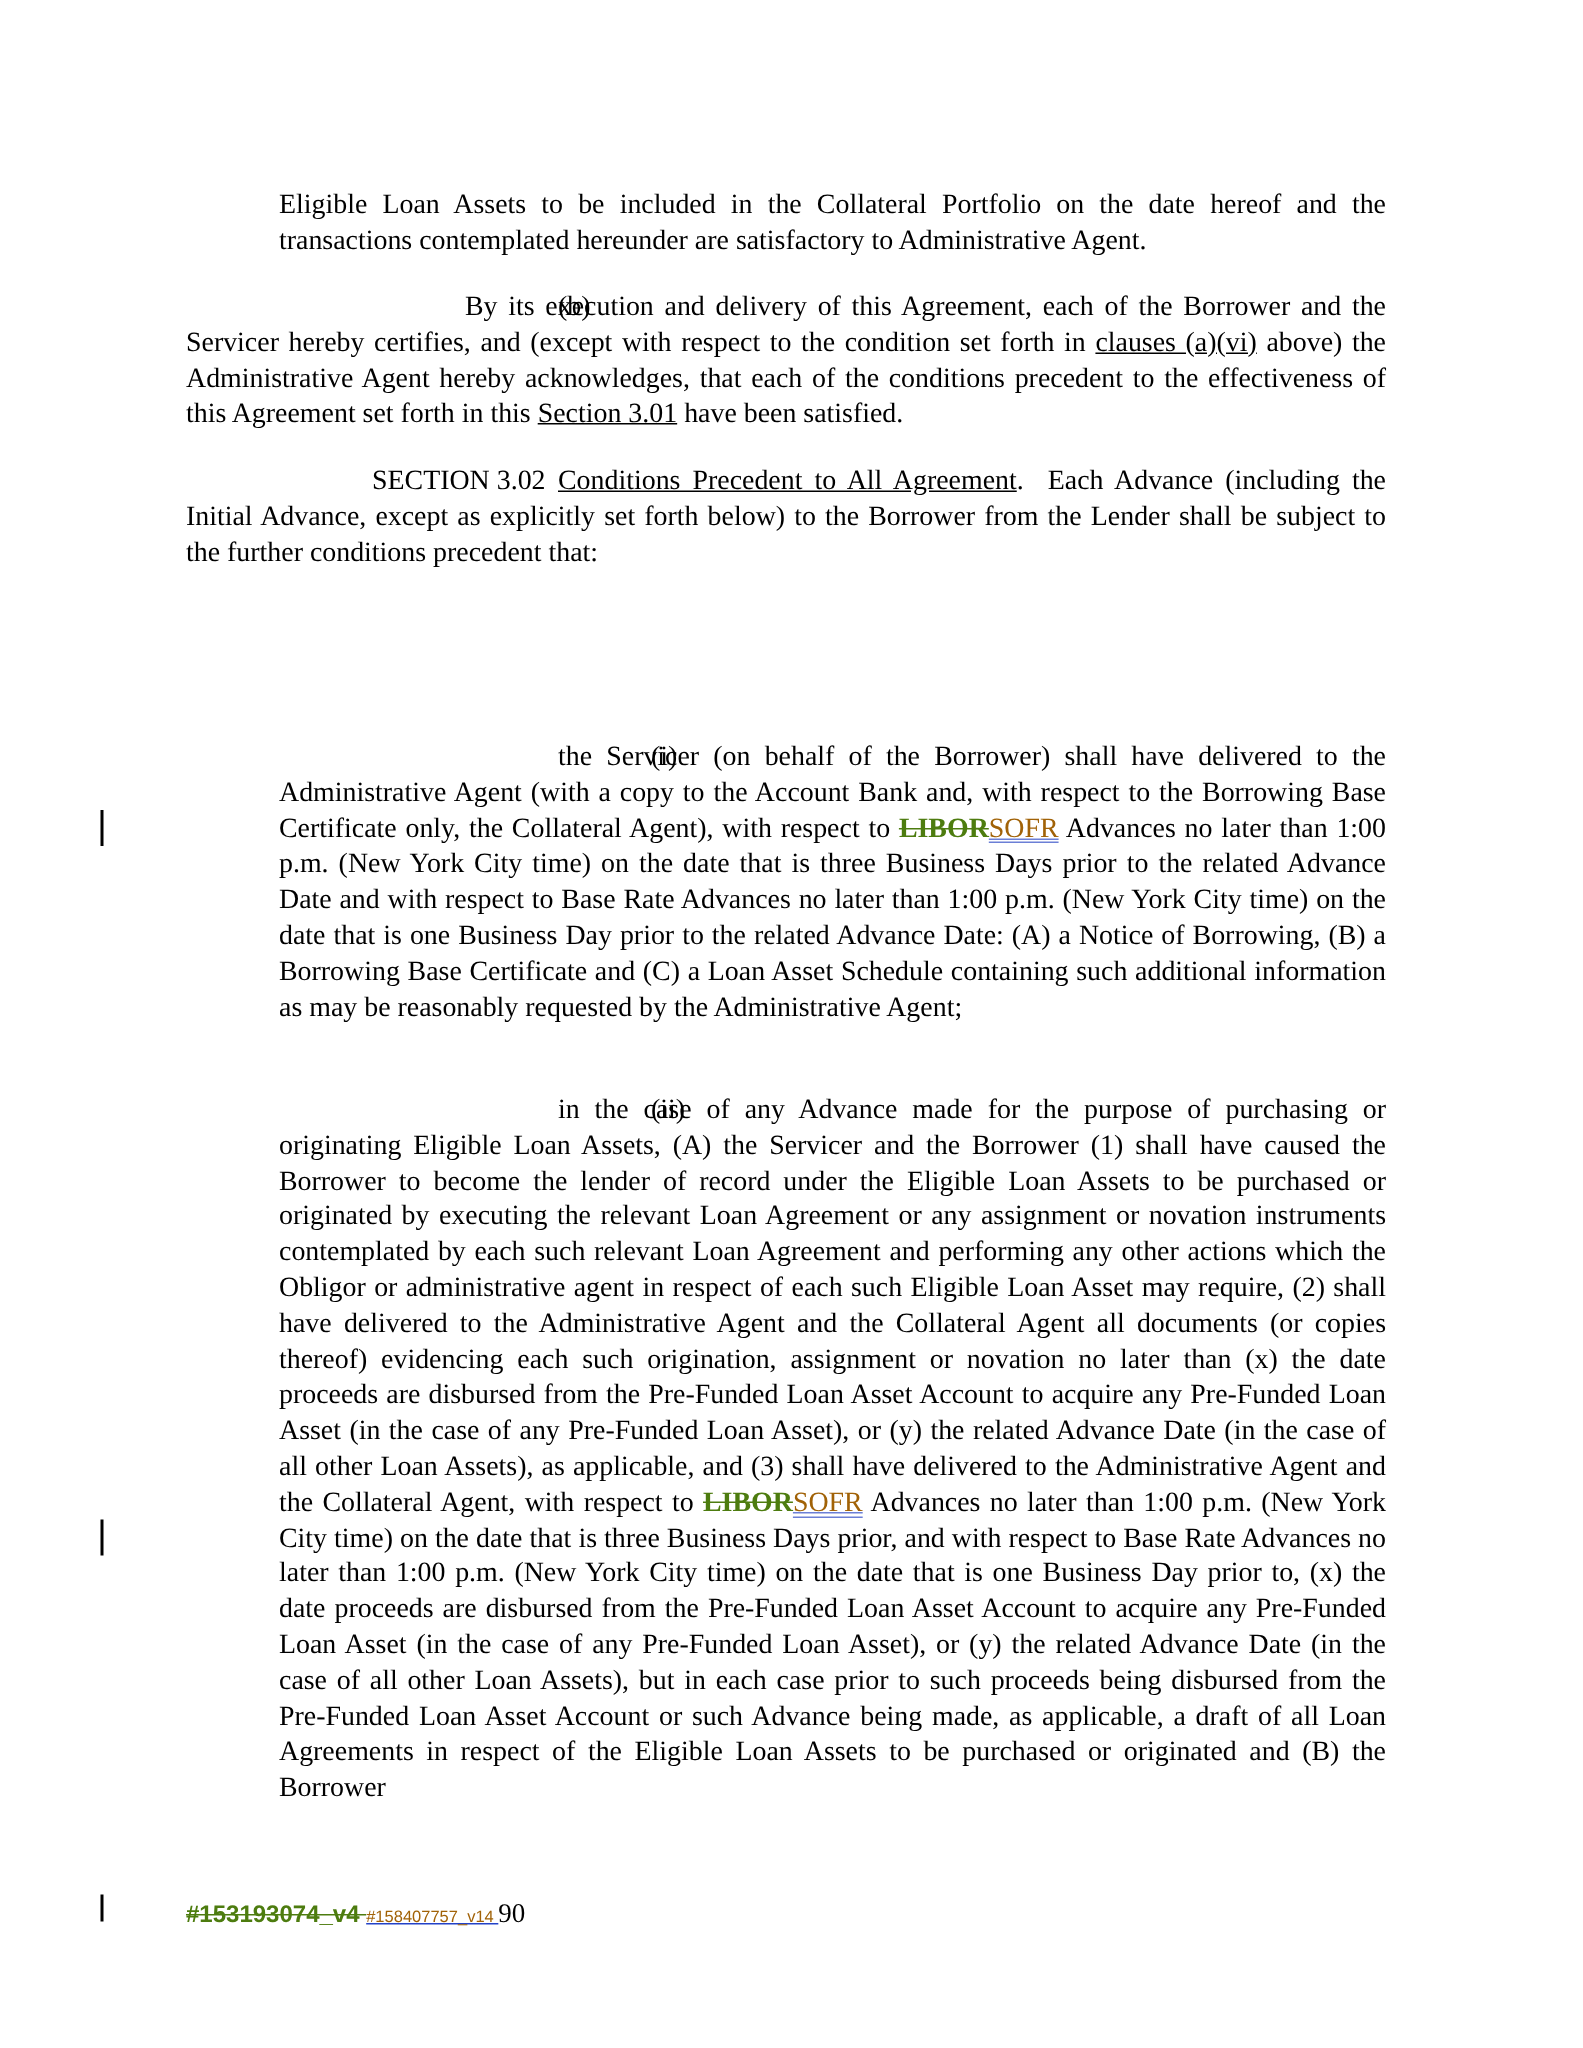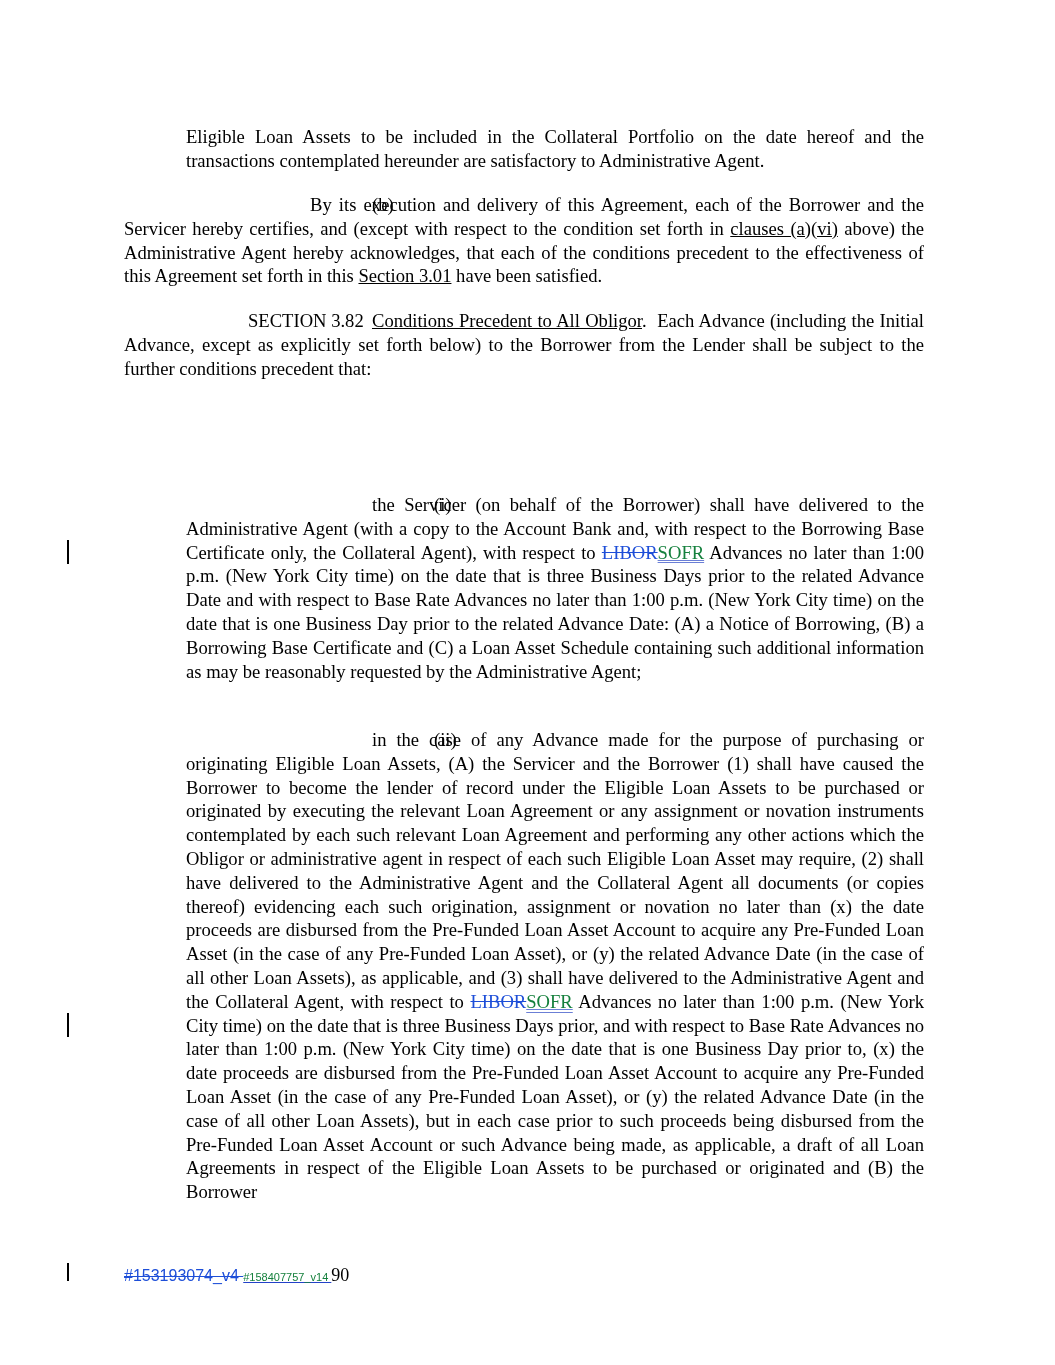--- a/index.html
+++ b/index.html
@@ -8,43 +8,43 @@
   .page { position: absolute; left: 0; top: 0; width: 1055px; height: 1365px; }
   .text { position: absolute; font-size: 18.6px; line-height: 23.8px; text-align: justify; }
   .blk-indent { left: 186px; width: 738px; }
   .blk-full { left: 124px; width: 800px; }
   .para { margin: 0; }
   .ti1 { text-indent: 124px; }   
   .ti-sec { text-indent: 62px; }
   .ti-sub { text-indent: 124px; } 
   .lbl { display: inline-block; }
   .u { text-decoration: underline; }
-  .del { color: #1d4ed8; text-decoration: line-through; }
-  .ins { color: #15803d; text-decoration: underline double; text-decoration-color: #6b7fd6; }
+  .del { color: #4d7c0f; text-decoration: line-through; font-weight: bold; }
+  .ins { color: #a16207; text-decoration: underline double; text-decoration-color: #6b7fd6; }
   .change-bar { position: absolute; left: 67px; width: 1.5px; background: #000; }
   .footer { position: absolute; left: 124px; top: 1265px; font-size: 13px; white-space: nowrap; }
   .footer .del { font-family: "Liberation Sans", "DejaVu Sans", sans-serif; font-size: 16px; }
   .footer .ins { font-family: "Liberation Sans", "DejaVu Sans", sans-serif; font-size: 11px; text-decoration: underline; text-decoration-color: #2342c8; }
   .footer .pg { font-family: "Liberation Serif", serif; font-size: 18px; }
 </style>
 </head>
 <body>
 
 <div class="page">
 
   <div class="text blk-indent" style="top:125px;">
     <p class="para">Eligible Loan Assets to be included in the Collateral Portfolio on the date hereof and the transactions contemplated hereunder are satisfactory to Administrative Agent.</p>
   </div>
 
   <div class="text blk-full" style="top:193px;">
     <p class="para ti1"><span class="lbl" style="width:62px">(b)</span><span>By its execution and delivery of this Agreement, each of the Borrower and the Servicer hereby certifies, and (except with respect to the condition set forth in </span><span class="u">clauses (a)(vi)</span><span> above) the Administrative Agent hereby acknowledges, that each of the conditions precedent to the effectiveness of this Agreement set forth in this </span><span class="u">Section 3.01</span><span> have been satisfied.</span></p>
   </div>
 
   <div class="text blk-full" style="top:309px;">
-    <p class="para ti-sec"><span class="lbl" style="width:186px">SECTION 3.82</span><span class="u">Conditions Precedent to All Obligor</span><span>.</span><span style="white-space:pre-wrap">  Each Advance (including the Initial Advance, except as explicitly set forth below) to the Borrower from the Lender shall be subject to the further conditions precedent that:</span></p>
+    <p class="para ti-sec"><span class="lbl" style="width:186px">SECTION 3.02</span><span class="u">Conditions Precedent to All Agreement</span><span>.</span><span style="white-space:pre-wrap">  Each Advance (including the Initial Advance, except as explicitly set forth below) to the Borrower from the Lender shall be subject to the further conditions precedent that:</span></p>
   </div>
 
 
   <div class="change-bar" style="top:540px; height:24px;"></div>
   <div class="text blk-indent" style="top:493px;">
     <p class="para ti-sub"><span class="lbl" style="width:62px">(i)</span><span>the Servicer (on behalf of the Borrower) shall have delivered to the Administrative Agent (with a copy to the Account Bank and, with respect to the Borrowing Base Certificate only, the Collateral Agent), with respect to </span><span class="del">LIBOR</span><span class="ins">SOFR</span><span> Advances no later than 1:00 p.m. (New York City time) on the date that is three Business Days prior to the related Advance Date and with respect to Base Rate Advances no later than 1:00 p.m. (New York City time) on the date that is one Business Day prior to the related Advance Date: (A) a Notice of Borrowing, (B) a Borrowing Base Certificate and (C) a Loan Asset Schedule containing such additional information as may be reasonably requested by the Administrative Agent;</span></p>
   </div>
 
   <div class="change-bar" style="top:1013px; height:24px;"></div>
   <div class="text blk-indent" style="top:728px;">

